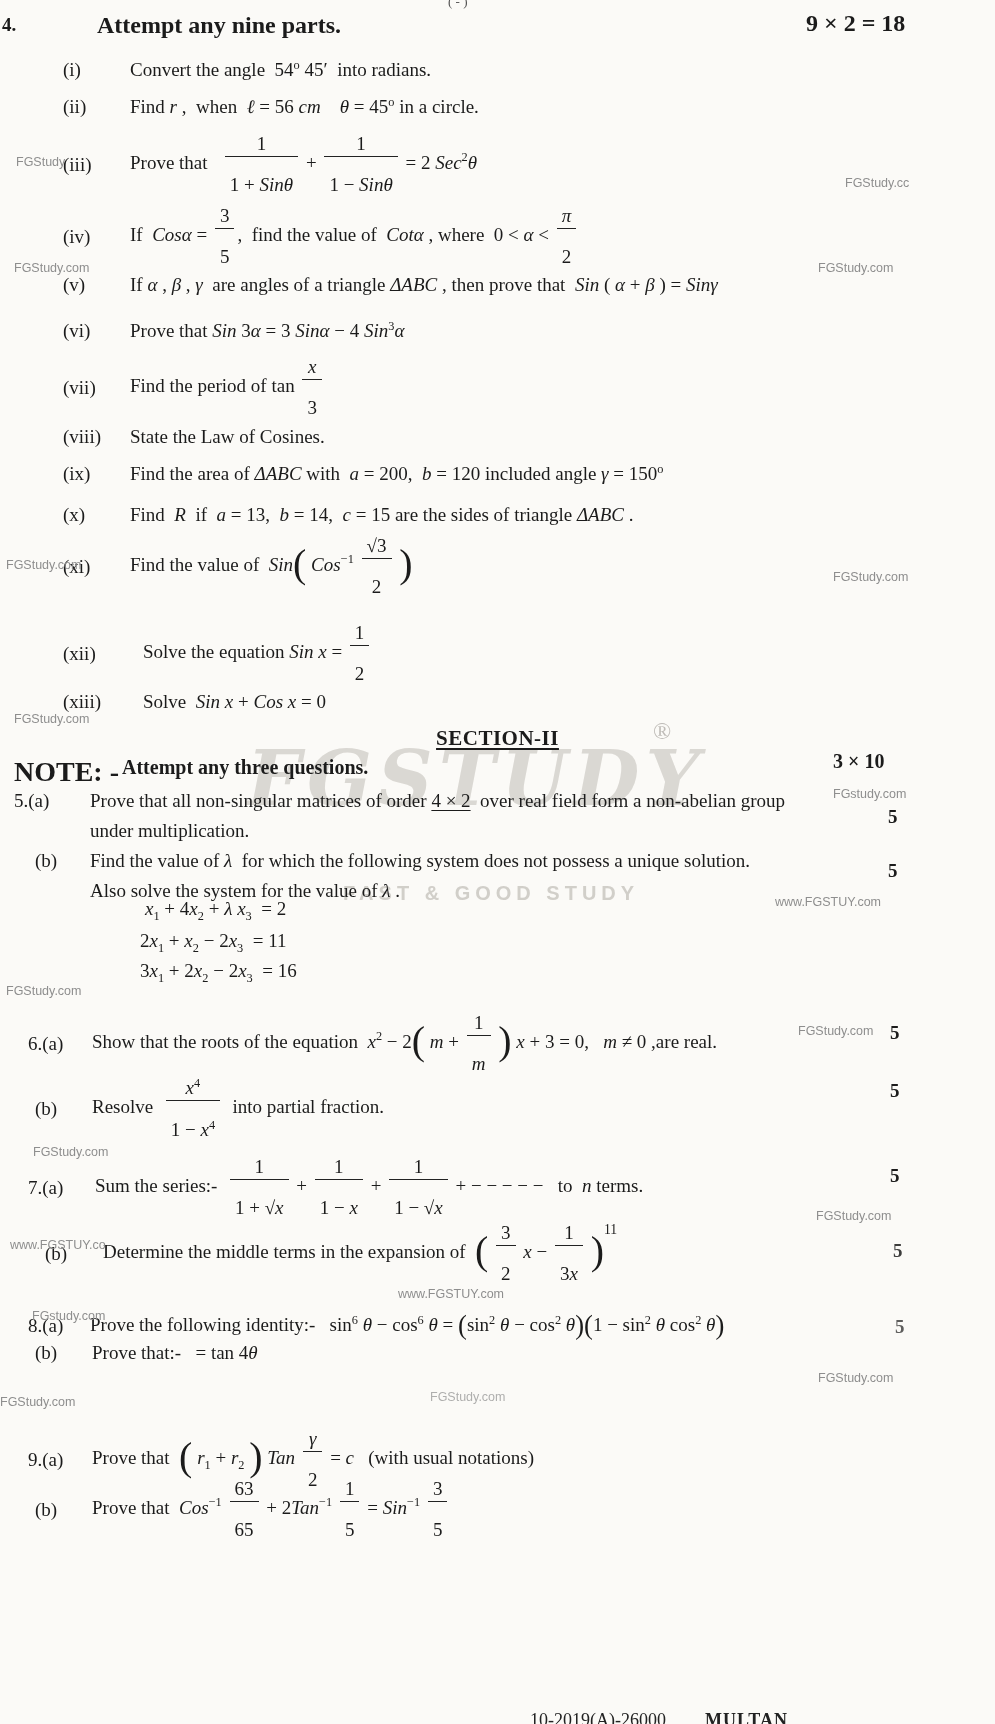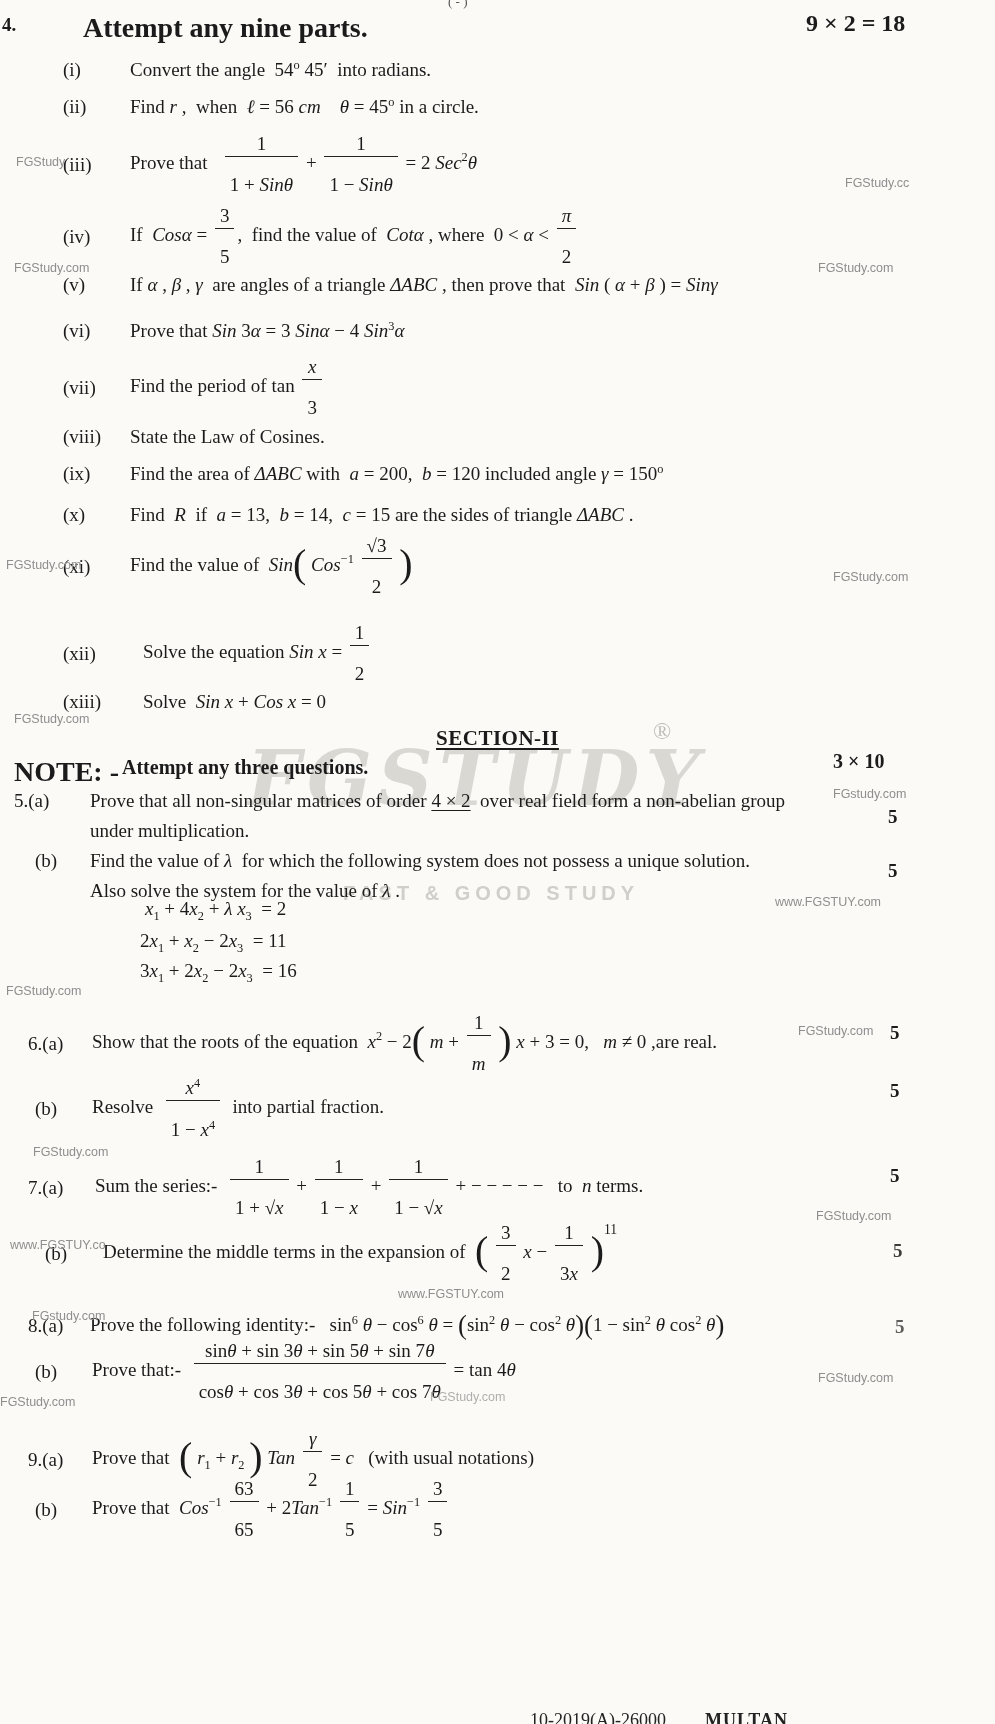--- a/index.html
+++ b/index.html
@@ -53,21 +53,21 @@
     <span class="wm-reg">®</span>
     <span class="wm-main">FGSTUDY</span>
     <span class="wm-tag">FAST &amp; GOOD STUDY</span>
   </div>
 
   <div class="content">
 
     <span class="pm" style="left:448px;top:-6px">( - )</span>
 
     <span class="abs" style="left:2px;top:14px;font-weight:bold">4.</span>
-    <span class="abs bold" style="left:83px;top:12px;font-size:28px">Attempt any nine parts.</span>
+    <span class="abs bold" style="left:97px;top:12px;font-size:24px">Attempt any nine parts.</span>
     <span class="abs bold" style="left:806px;top:10px;font-size:24px">9 × 2 = 18</span>
 
     <div class="row nowrap" style="top:57px">
         <span class="plabel">(i)</span>
         <span class="ptext">Convert the angle &nbsp;54<sup>o</sup> 45′&nbsp; into radians.</span>
       </div>
     <div class="row nowrap" style="top:94px">
         <span class="plabel">(ii)</span>
         <span class="ptext">Find <i>r</i> ,&nbsp; when &nbsp;<i>ℓ</i> = 56 <i>cm</i> &nbsp;&nbsp; <i>θ</i> = 45<sup>o</sup> in a circle.</span>
       </div>
@@ -151,21 +151,21 @@
         <span class="plabel" style="flex-basis:58px">(b)</span>
         <span class="ptext">Determine the middle terms in the expansion of &nbsp;<span class="bp">(</span> <span class="frac"><span class="num">3</span><span class="den">2</span></span> <i>x</i> − <span class="frac"><span class="num">1</span><span class="den">3<i>x</i></span></span> <span class="bp">)</span><sup class="pw">11</sup></span>
       </div>
 
     <div class="row nowrap" style="left:28px;top:1312px;right:80px">
         <span class="plabel" style="flex-basis:62px">8.(a)</span>
         <span class="ptext">Prove the following identity:- &nbsp; sin<sup>6</sup> <i>θ</i> − cos<sup>6</sup> <i>θ</i> = <span class="bp2">(</span>sin<sup>2</sup> <i>θ</i> − cos<sup>2</sup> <i>θ</i><span class="bp2">)</span><span class="bp2">(</span>1 − sin<sup>2</sup> <i>θ</i> cos<sup>2</sup> <i>θ</i><span class="bp2">)</span></span>
       </div>
     <div class="row nowrap" style="left:35px;top:1340px;right:80px">
         <span class="plabel" style="flex-basis:57px">(b)</span>
-        <span class="ptext">Prove that:- &nbsp;<span class="frac"><span class="num">sin<i>θ</i> + sin 3<i>θ</i> + sin 5<i>θ</i> + sin 7<i>θ</i></span><span class="den">cos<i>θ</i> + cos 3<i>θ</i> + cos 5<i>θ</i> + cos 7<i>θ</i></span></span> = tan 4<i>θ</i></span>
+        <span class="ptext">Prove that:- &nbsp; = tan 4<i>θ</i></span>
       </div>
 
     <div class="row nowrap" style="left:28px;top:1428px;right:80px">
         <span class="plabel" style="flex-basis:64px">9.(a)</span>
         <span class="ptext">Prove that &nbsp;<span class="bp">(</span> <i>r</i><sub>1</sub> + <i>r</i><sub>2</sub> <span class="bp">)</span> <i>Tan</i> <span class="frac"><span class="num"><i>γ</i></span><span class="den">2</span></span> = <i>c</i> &nbsp;&nbsp;(with usual notations)</span>
       </div>
     <div class="row nowrap" style="left:35px;top:1478px;right:80px">
         <span class="plabel" style="flex-basis:57px">(b)</span>
         <span class="ptext">Prove that &nbsp;<i>Cos</i><sup>−1</sup> <span class="frac"><span class="num">63</span><span class="den">65</span></span> + 2<i>Tan</i><sup>−1</sup> <span class="frac"><span class="num">1</span><span class="den">5</span></span> = <i>Sin</i><sup>−1</sup> <span class="frac"><span class="num">3</span><span class="den">5</span></span></span>
       </div>

